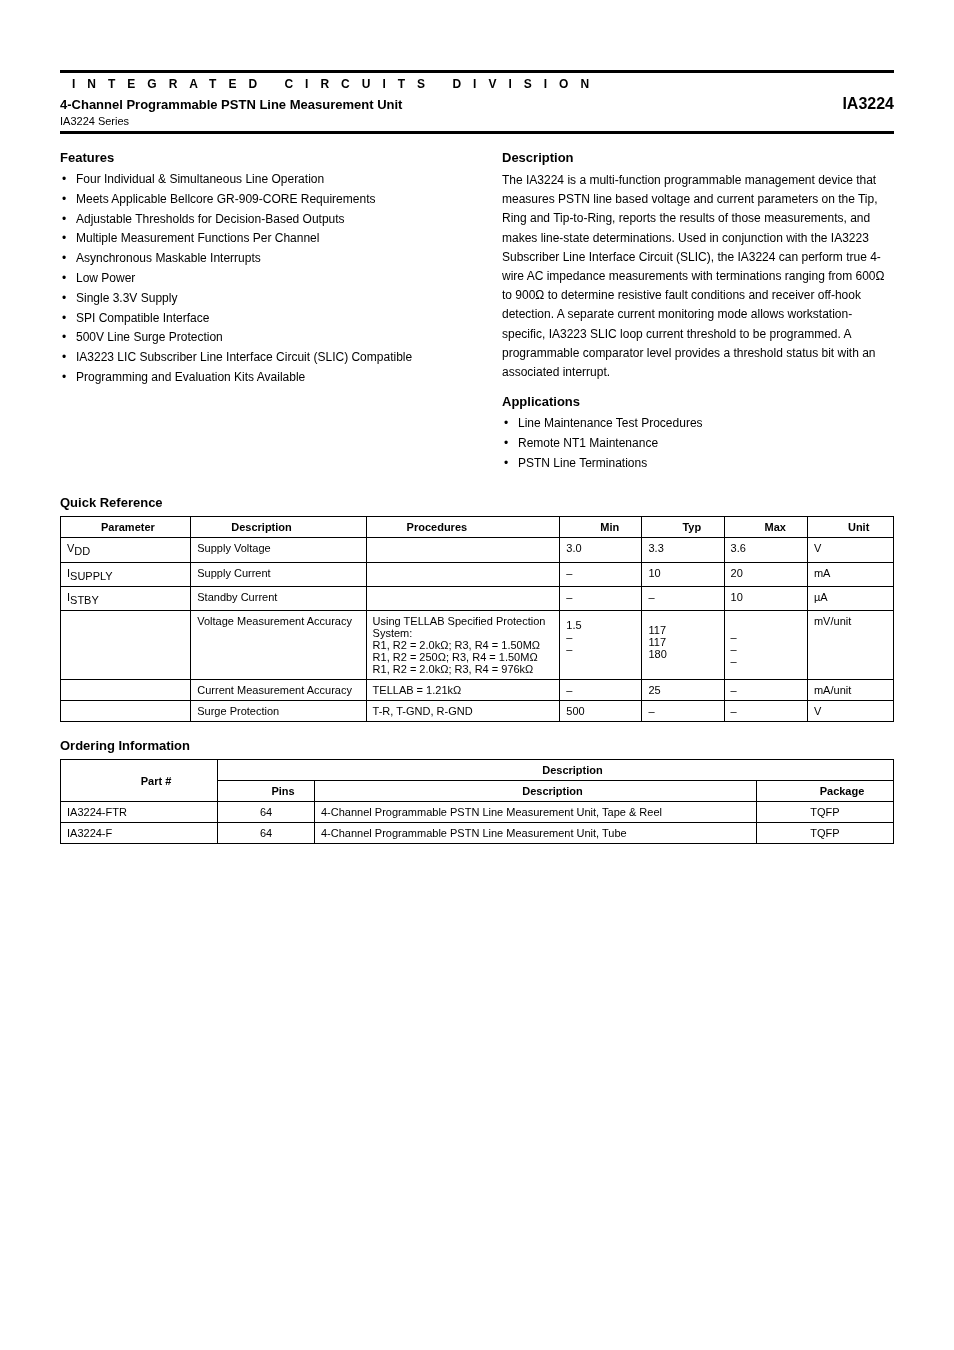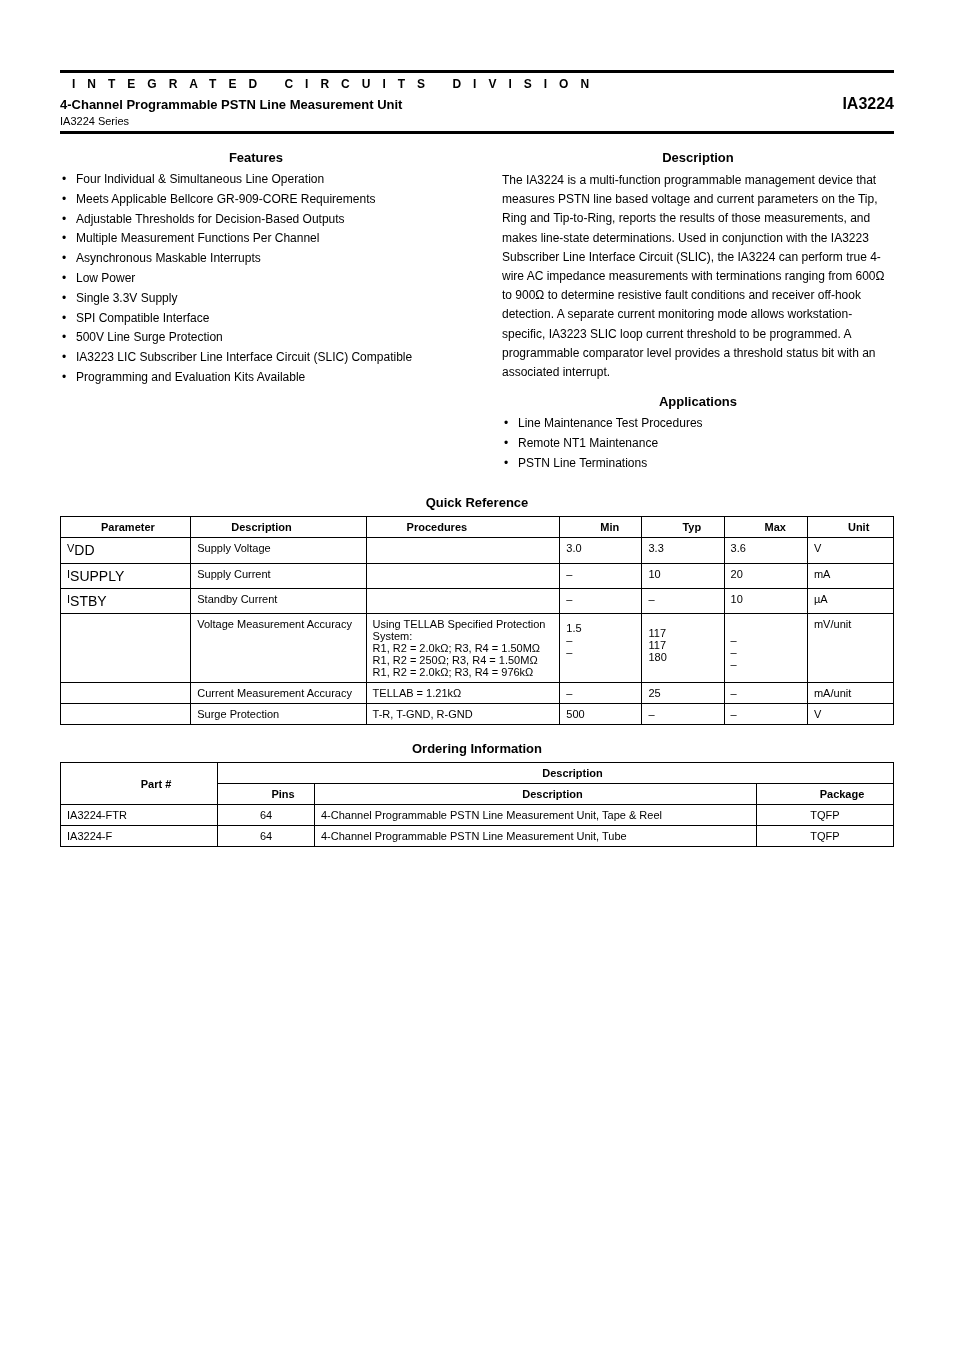--- a/index.html
+++ b/index.html
@@ -26,21 +26,20 @@
     .two-col {
       display: flex;
       gap: 50px;
       margin-top: 10px;
     }
     .col { flex: 1; }
     .section-head {
       font-size: 13px;
       font-weight: bold;
       margin: 6px 0 6px 0;
-      text-align: center;
     }
     ul.features, ul.apps {
       list-style: none;
       padding: 0;
       margin: 0 0 8px 0;
     }
     ul.features li, ul.apps li {
       position: relative;
       padding-left: 16px;
       margin-bottom: 3px;
@@ -62,21 +61,21 @@
     }
     td, th {
       border: 1px solid #000;
       padding: 4px 6px;
       font-size: 11px;
       vertical-align: top;
       text-align: left;
     }
     th { font-weight: bold; padding-left: 40px; }
     .center { text-align: center; }
-    .sub { vertical-align: sub; font-size: 14px; }
+    .sub { vertical-align: sub; font-size: 11px; }
   </style>
 </head>
 <body>
 
 <hr class="thick-rule">
 <h1>INTEGRATED CIRCUITS DIVISION</h1>
 <div class="titleblock">
   <span class="subtitle">4-Channel Programmable PSTN Line Measurement Unit</span>
   <span class="partno">IA3224</span>
 </div>

